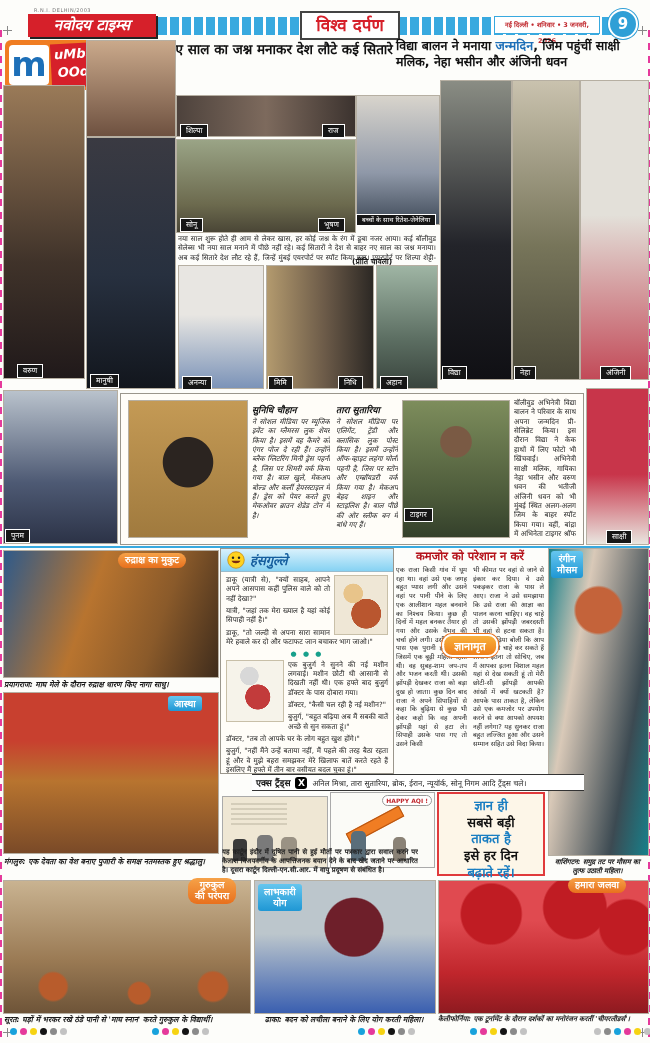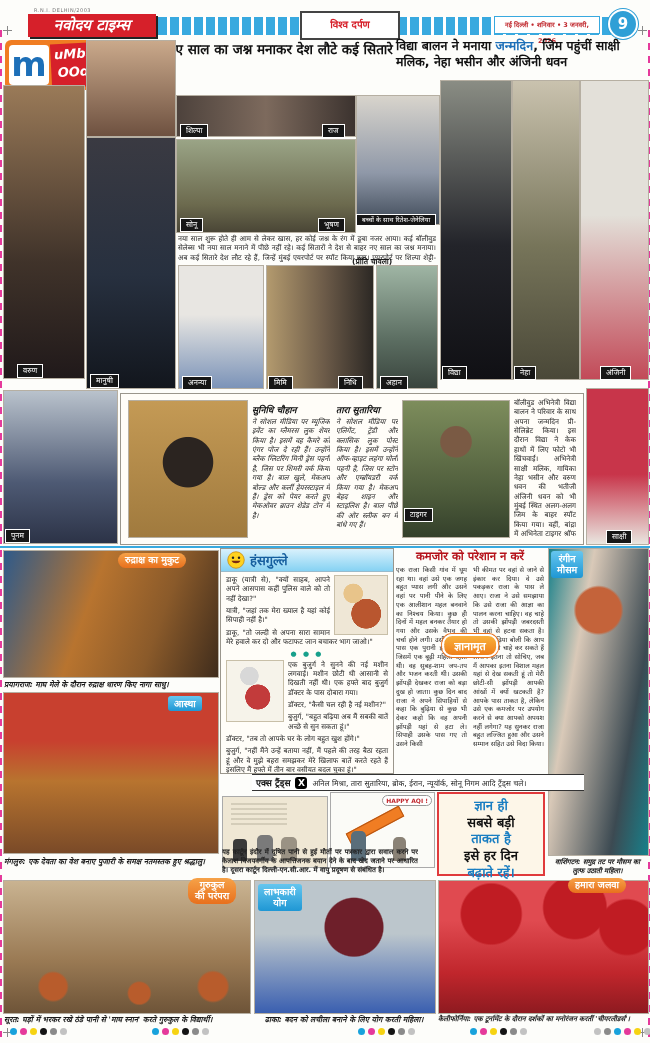--- a/index.html
+++ b/index.html
@@ -13,21 +13,21 @@
   .cropmark:before{left:4px;top:0;width:1px;height:9px;}
   .cropmark:after{top:4px;left:0;height:1px;width:9px;}
   
   .rni{position:absolute;font-size:5px;color:#777;letter-spacing:.5px;}
   .masthead{position:absolute;left:28px;top:14px;width:128px;height:23px;background:#d6202a;
             color:#fff;font-weight:bold;font-style:italic;font-size:15px;text-align:center;
             line-height:23px;box-shadow:2px 2px 0 #222;}
   .band{position:absolute;left:158px;top:17px;right:14px;height:18px;
         background:repeating-linear-gradient(90deg,#38a9df 0 9px,#fff 9px 12px);}
   .section-box{position:absolute;left:300px;top:11px;width:96px;height:25px;background:#fff;
-               border:2px solid #444;color:#d6202a;font-weight:bold;font-size:10px;
+               border:2px solid #444;color:#d6202a;font-weight:bold;font-size:17px;
                text-align:center;line-height:24px;}
   .dateline{position:absolute;left:494px;top:16px;width:104px;height:16px;background:#fff;
             border:1px solid #38a9df;color:#c0272d;font-size:6.5px;font-weight:bold;
             text-align:center;line-height:16px;}
   .pagenum{position:absolute;left:608px;top:9px;width:26px;height:26px;border-radius:50%;
            background:#2f9fd6;color:#fff;font-weight:bold;font-size:15px;text-align:center;
            line-height:26px;border:2px solid #fff;box-shadow:0 0 0 1px #2f9fd6;}
   
   .mlogo{position:absolute;left:5px;top:40px;width:100px;height:50px;background:#f07d23;
          border-radius:6px;}
@@ -53,21 +53,21 @@
           text-align:center;}
   .blabel{position:absolute;background:linear-gradient(#65c6ef,#1f97d4);color:#fff;
           font-weight:bold;font-size:9.5px;line-height:1.2;padding:2px 6px;border-radius:3px;
           text-align:center;}
   .bodytxt{font-size:7.1px;line-height:1.32;color:#222;text-align:justify;}
   .colhead{font-weight:bold;font-style:italic;font-size:9px;color:#111;}
   .gbox{position:absolute;border:1px solid #9a968c;background:#fffdf8;}
   .bluerule{position:absolute;left:0;right:0;height:2px;background:#38a9df;}
   
   .hans-head{display:flex;align-items:center;gap:5px;background:linear-gradient(#d9f1fc,#86d2f3);
-             padding:2px 6px;border-bottom:1px solid #9bc;}
+             padding:2px 6px;border-bottom:1px solid #9bc;font-style:italic;}
   .hans-title{color:#155e9e;font-weight:bold;font-size:13px;}
   .joke p{margin:0 0 3px 0;}
   .divider{text-align:center;color:#18a08c;font-size:7px;letter-spacing:2px;margin:2px 0;}
   .toon{float:right;width:52px;height:58px;margin:0 0 2px 4px;background:
         radial-gradient(circle at 35% 30%,#e8c48a 0 18%,transparent 19%),
         radial-gradient(circle at 60% 65%,#b9562f 0 30%,transparent 31%),#efe7d6;
         border:1px solid #c8bfa8;}
   .toon2{float:left;width:56px;height:60px;margin:0 4px 2px 0;background:
         radial-gradient(circle at 40% 25%,#d8d8d8 0 16%,transparent 17%),
         radial-gradient(circle at 55% 60%,#c23b3b 0 26%,transparent 27%),#f6f3ea;

